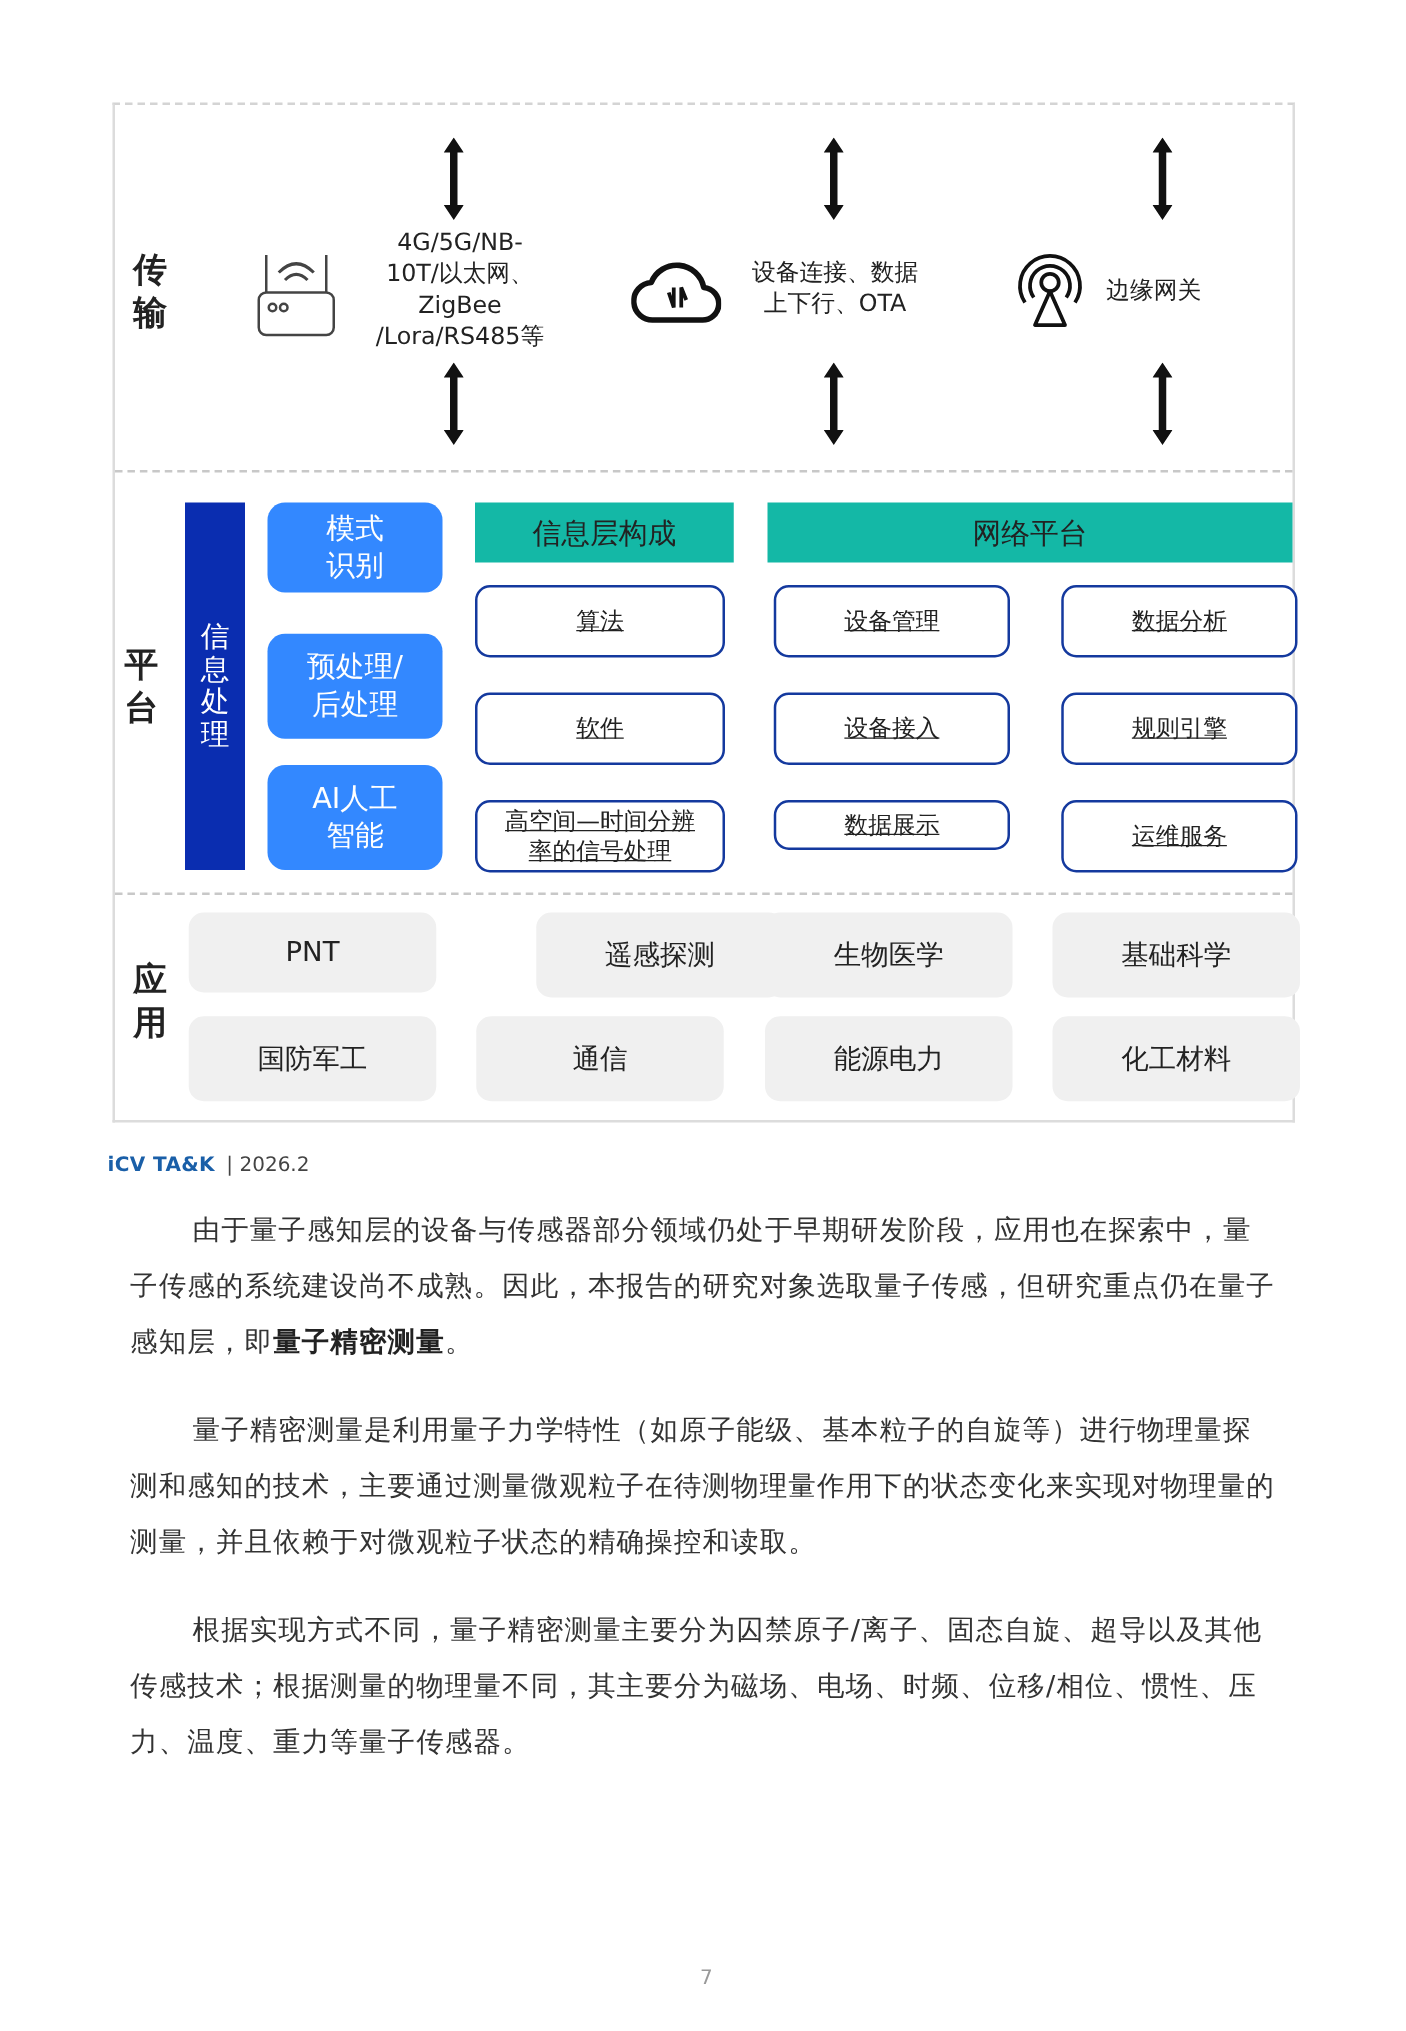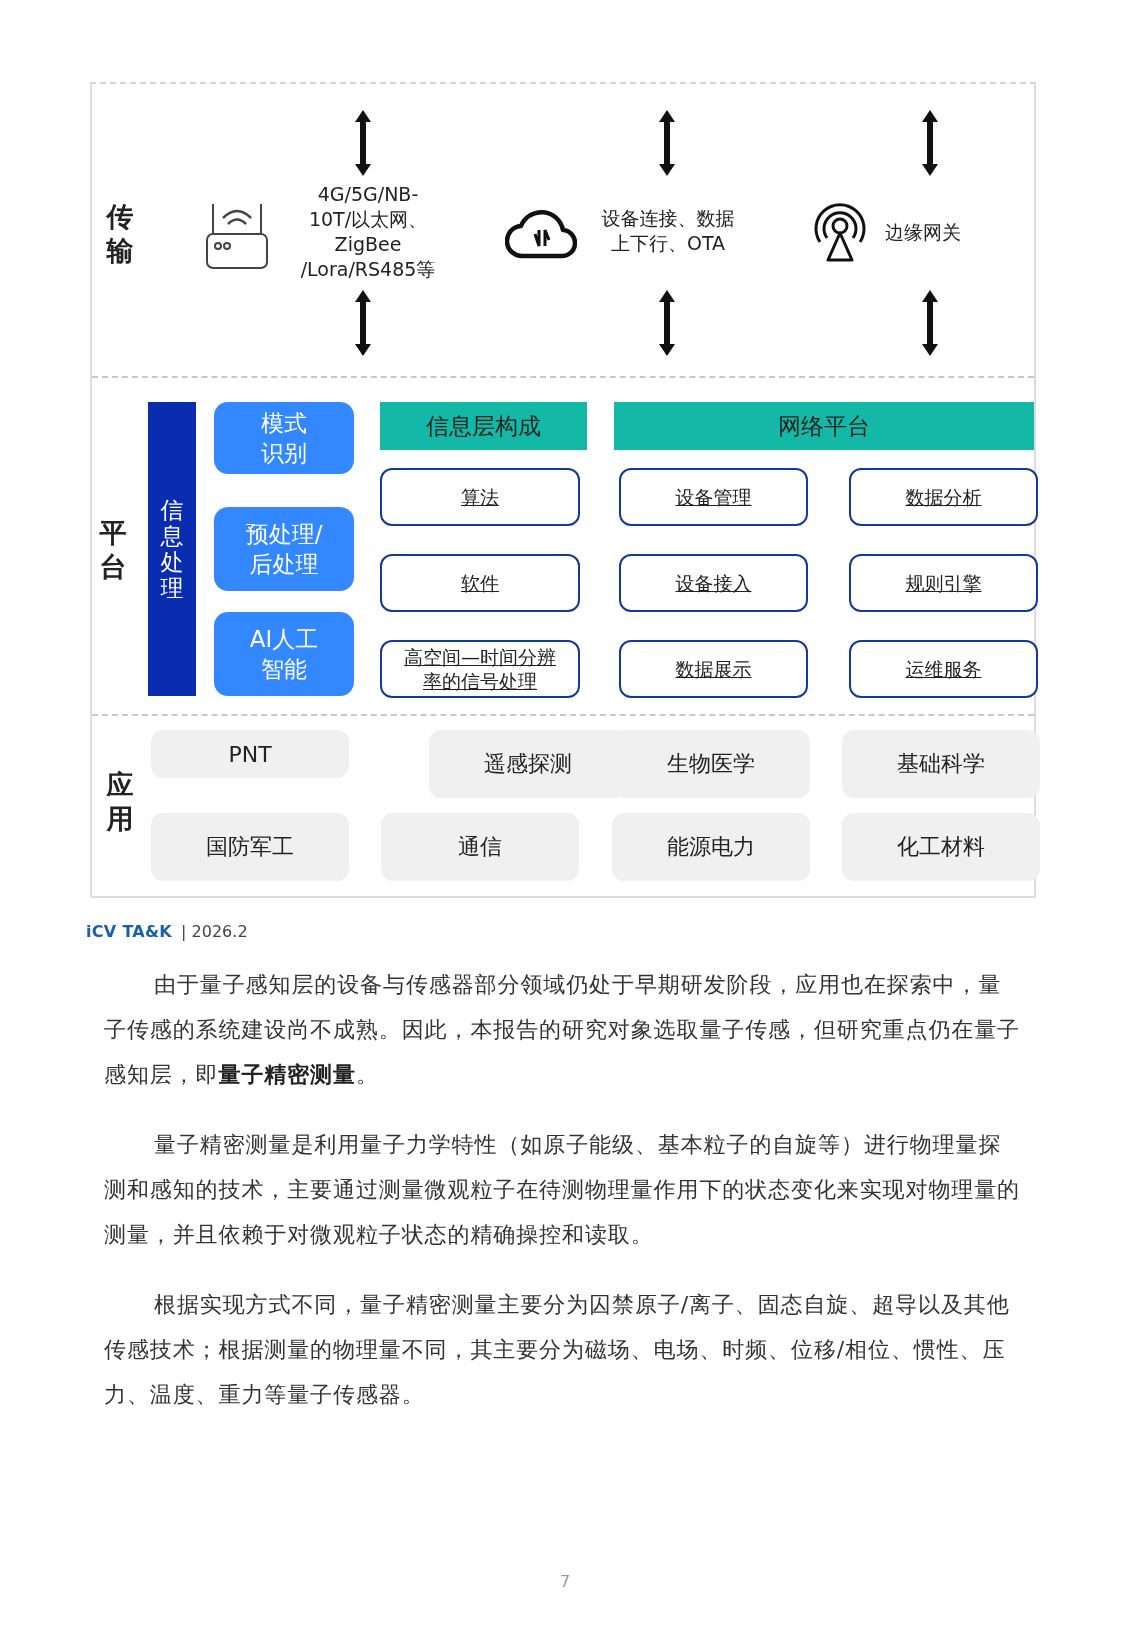--- a/index.html
+++ b/index.html
@@ -127,34 +127,34 @@
 
 <div class="abs graybar" style="left:614px;top:402px;width:420px;height:48px;">
   <span>网络平台</span>
 </div>
 <div class="abs outbox" style="left:619px;top:468px;width:189px;height:58px;">
     <span>设备管理</span>
   </div>
 <div class="abs outbox" style="left:619px;top:554px;width:189px;height:58px;">
     <span>设备接入</span>
   </div>
-<div class="abs outbox" style="left:619px;top:640px;width:189px;height:58px;">
+<div class="abs outbox" style="left:619px;top:640px;width:189px;height:40px;">
     <span>数据展示</span>
   </div>
 <div class="abs outbox" style="left:849px;top:468px;width:189px;height:58px;">
     <span>数据分析</span>
   </div>
 <div class="abs outbox" style="left:849px;top:554px;width:189px;height:58px;">
     <span>规则引擎</span>
   </div>
 <div class="abs outbox" style="left:849px;top:640px;width:189px;height:58px;">
     <span>运维服务</span>
   </div>
 
-<div class="abs appbox" style="left:151px;top:730px;width:198px;height:48px;">
+<div class="abs appbox" style="left:151px;top:730px;width:198px;height:64px;">
     <span>PNT</span>
   </div>
 <div class="abs appbox" style="left:381px;top:730px;width:198px;height:68px;margin-left:48px;">
     <span>遥感探测</span>
   </div>
 <div class="abs appbox" style="left:612px;top:730px;width:198px;height:68px;">
     <span>生物医学</span>
   </div>
 <div class="abs appbox" style="left:842px;top:730px;width:198px;height:68px;">
     <span>基础科学</span>

